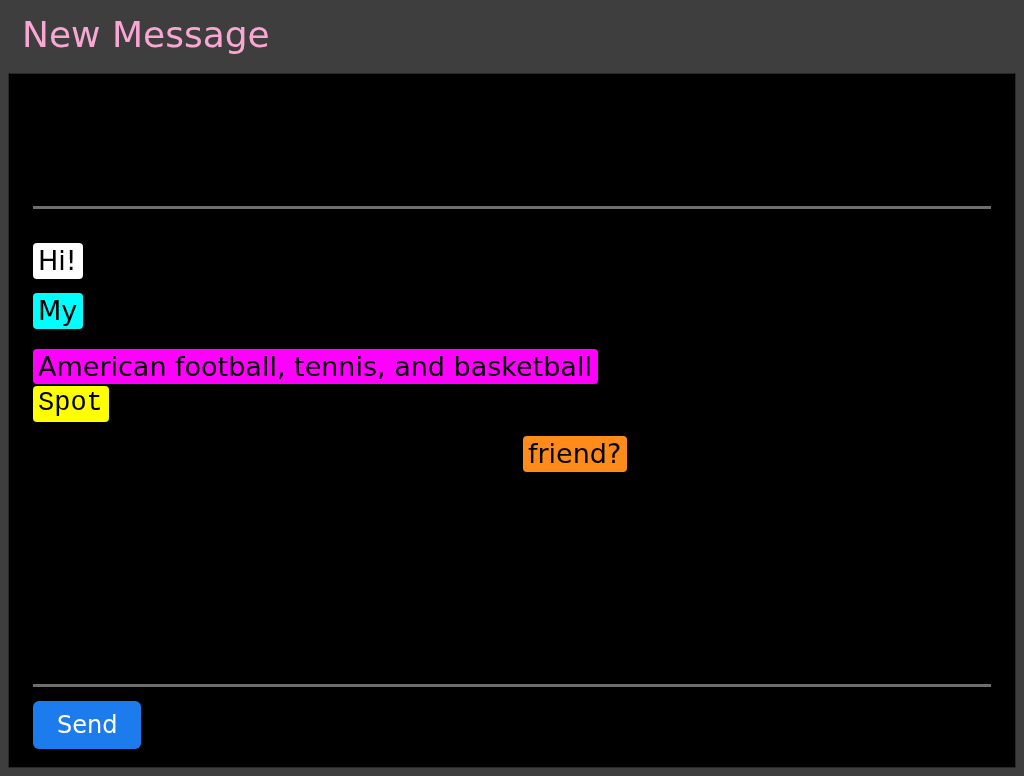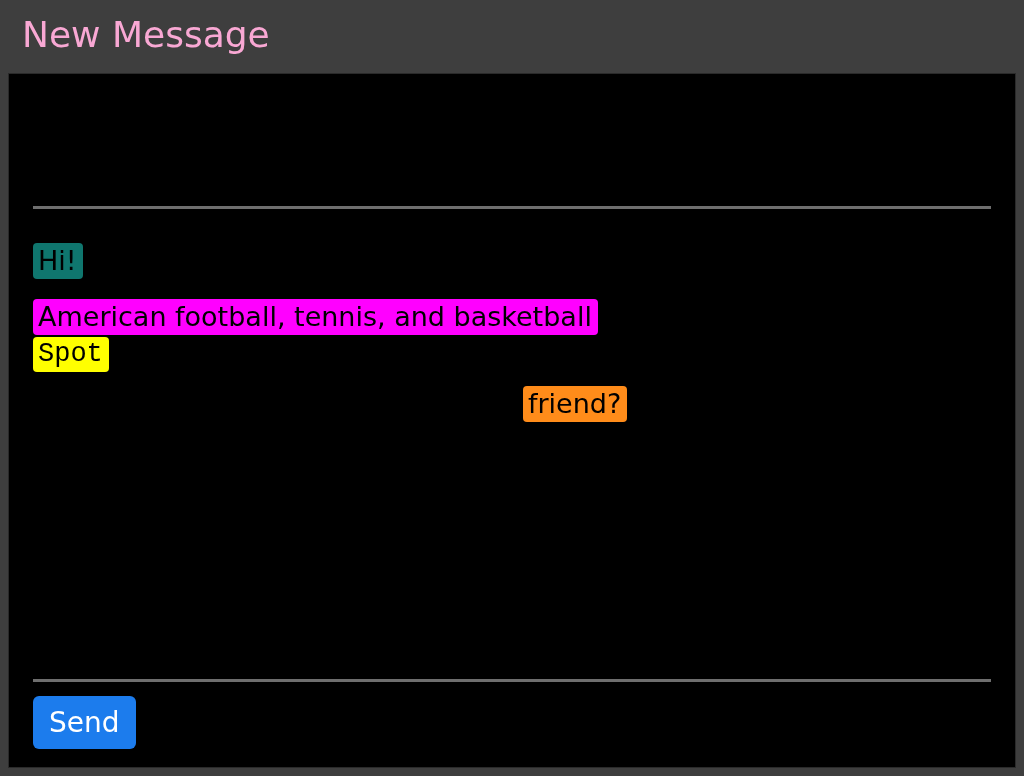--- a/index.html
+++ b/index.html
@@ -60,38 +60,38 @@
       font-size: 27px;
       line-height: 1.25;
       padding-top: 26px;
     }
     .message-body span {
       color: #000000;
       padding: 1px 6px 1px 5px;
       border-radius: 4px;
       display: inline-block;
     }
-    .hl-green { background: #0f766e; }
+    .hl-green { background: #ffffff; }
     .hl-cyan { background: #00ffff; }
     .hl-magenta { background: #ff00ff; }
     .hl-yellow { background: #ffff00; font-family: Liberation Mono, monospace; }
     .hl-orange { background: #ff8c1a; }
     .row {
       margin-bottom: 14px;
     }
     .row-tight {
       margin-bottom: 0;
       line-height: 1.25;
     }
     .send-btn {
       background: #1c7ced;
       color: #ffffff;
       border: none;
-      font-size: 28px;
-      padding: 10px 16px;
+      font-size: 24px;
+      padding: 10px 24px;
       border-radius: 6px;
       cursor: pointer;
       font-family: inherit;
       width: fit-content;
     }
     .spacer-mid {
       height: 6px;
     }
     .friend-indent {
       display: inline-block;
@@ -103,20 +103,21 @@
 
 <div class="window">
   <div class="titlebar">
     <div class="titlebar-title">New Message</div>
   </div>
   <div class="content">
     <div class="top-pad"></div>
     <div class="hr"></div>
     <div class="message-body">
       <div class="row"><span class="hl-green">Hi!</span></div>
+      <div class="row"><span class="hl-cyan">My</span></div>
       <div class="spacer-mid"></div>
       <div class="row-tight"><span class="hl-magenta">American football, tennis, and basketball</span></div>
       <div class="row"><span class="hl-yellow">Spot</span></div>
       <div class="row" style="margin-top:3px;"><span class="friend-indent"></span><span class="hl-orange">friend?</span></div>
     </div>
     <div class="hr-bottom"></div>
     <button class="send-btn">Send</button>
   </div>
 </div>
 

